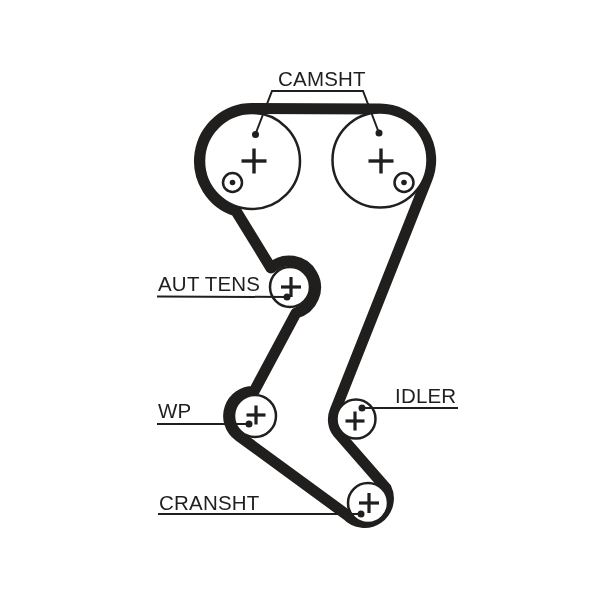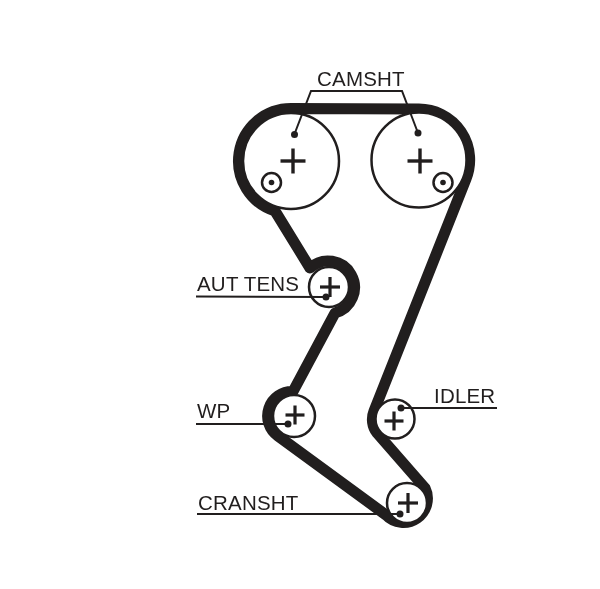--- a/index.html
+++ b/index.html
@@ -7,21 +7,20 @@
     margin: 0;
     padding: 0;
     background: #ffffff;
   }
   .stage {
     position: relative;
     width: 536px;
     height: 589px;
     background: var(--paper, #ffffff);
     overflow: hidden;
-    margin-left: 39px;
   }
   svg { display: block; }
 
   .belt {
     fill: none;
     stroke: var(--ink, #211e1e);
     stroke-width: 11;
     stroke-linejoin: round;
     stroke-linecap: round;
   }

